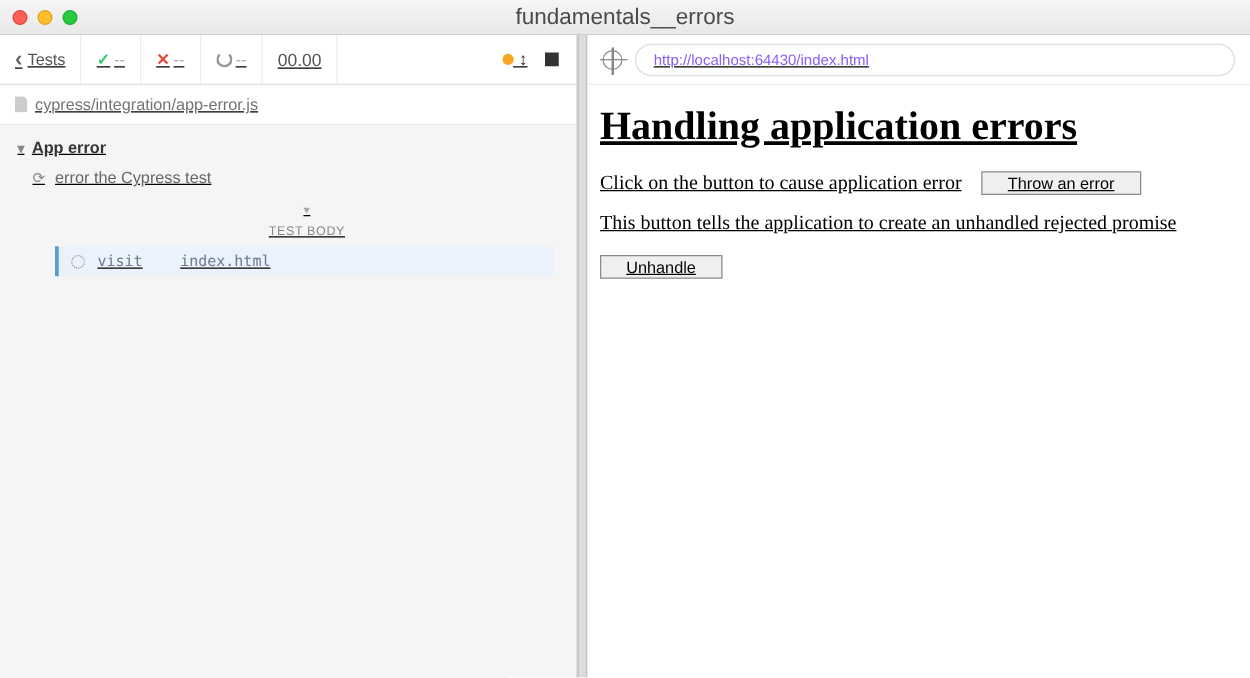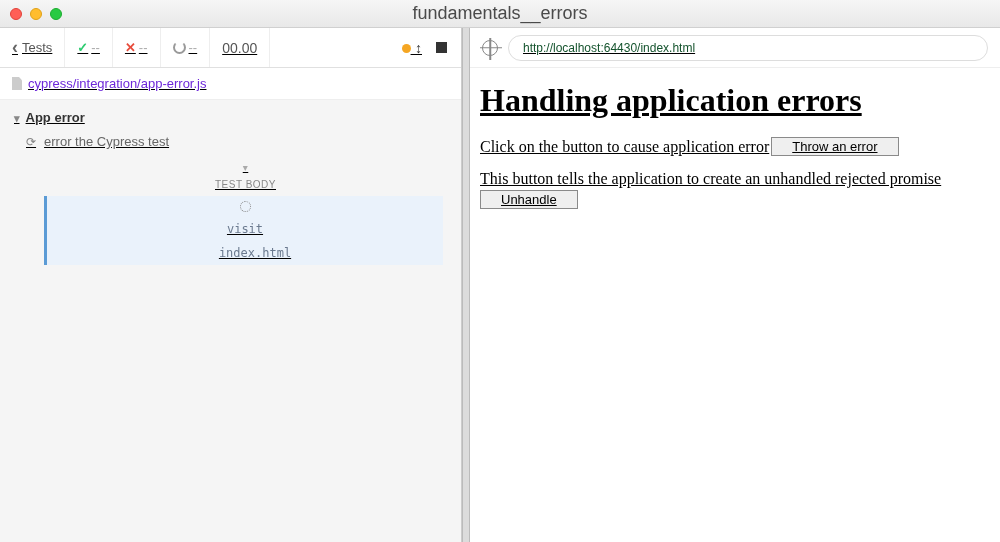--- a/index.html
+++ b/index.html
@@ -48,21 +48,21 @@
     
     .file-header {
       padding: 8px 12px;
       background: #fff;
       border-bottom: 1px solid #eee;
       display: flex;
       align-items: center;
       gap: 6px;
     }
     .file-icon { width: 10px; height: 13px; background: #ccc; clip-path: polygon(0 0, 70% 0, 100% 25%, 100% 100%, 0 100%); }
-    .file-path { color: #6d28d9; font-size: 13px; }
+    .file-path { color: #737373; font-size: 13px; }
     
     .tests-tree { padding: 6px 0; background: #f5f5f5; flex: 1; overflow: auto; text-align: right; }
     .describe-row { padding: 4px 14px; display: flex; align-items: center; gap: 6px; font-size: 13px; font-weight: 600; color: #333; }
     .caret-down::before { content: "▾"; color: #888; font-size: 11px; }
     
     .test-row { padding: 5px 14px 5px 26px; display: flex; align-items: center; gap: 8px; font-size: 13px; color: #666; }
     .retry-icon { font-size: 12px; color: #888; }
     
     .body-label { display: flex; align-items: center; gap: 6px; padding: 8px 14px 6px 44px; font-size: 10px; letter-spacing: 0.5px; color: #888; flex-direction: column; }
     .caret-down-sm::before { content: "▾"; color: #aaa; font-size: 10px; }
@@ -70,21 +70,20 @@
     .command-row {
       margin: 0 18px 0 44px;
       padding: 5px 10px;
       background: #eaf2fb;
       border-left: 3px solid #5b9bd5;
       display: flex;
       align-items: center;
       gap: 10px;
       font-family: "SFMono-Regular", Consolas, monospace;
       font-size: 12px;
-      flex-direction: column;
     }
     .command-row .spinner { width: 11px; height: 11px; border: 1.5px dotted #888; border-radius: 50%; display: inline-block; }
     .command-row .cmd { color: #6b7a8f; }
     .command-row .arg { color: #6b7a8f; margin-left: 20px; }
     
     .divider { width: 8px; background: #dcdcdc; border-left: 1px solid #bbb; border-right: 1px solid #bbb; cursor: col-resize; }
     
     .right-panel { flex: 1; display: flex; flex-direction: column; background: #fff; }
     
     .url-bar {
@@ -97,25 +96,25 @@
     }
     .target-icon {
       width: 16px; height: 16px; border: 1.5px solid #888; border-radius: 50%;
       position: relative; display: inline-block;
     }
     .target-icon::before, .target-icon::after {
       content: ""; position: absolute; background: #888;
     }
     .target-icon::before { width: 1.5px; height: 22px; left: 50%; top: -3px; transform: translateX(-50%); }
     .target-icon::after { height: 1.5px; width: 22px; top: 50%; left: -3px; transform: translateY(-50%); }
-    .url-field { flex: 1; height: 26px; border: 1px solid #ddd; border-radius: 13px; padding: 0 14px; font-size: 12px; color: #14532d; display: flex; align-items: center; }
+    .url-field { flex: 1; height: 26px; border: 1px solid #ddd; border-radius: 13px; padding: 0 14px; font-size: 12px; color: #8b5cf6; display: flex; align-items: center; }
     
     .aut-content { padding: 14px 10px; font-family: "Times New Roman", serif; color: #000; }
     .aut-content h1 { font-size: 32px; font-weight: bold; margin-bottom: 18px; }
-    .aut-content p { font-size: 16px; margin-bottom: 14px; display: flex; align-items: center; gap: 2px; flex-wrap: wrap; }
+    .aut-content p { font-size: 16px; margin-bottom: 14px; display: flex; align-items: center; gap: 16px; flex-wrap: wrap; }
     .aut-btn { font-family: Arial, sans-serif; font-size: 13px; padding: 1px 20px; background: #efefef; border: 1px solid #8a8a8a; cursor: pointer; }
   </style>
 </head>
 <body>
 
 <div class="titlebar">
   <div class="traffic-lights">
     <div class="tl red"></div>
     <div class="tl yellow"></div>
     <div class="tl green"></div>

